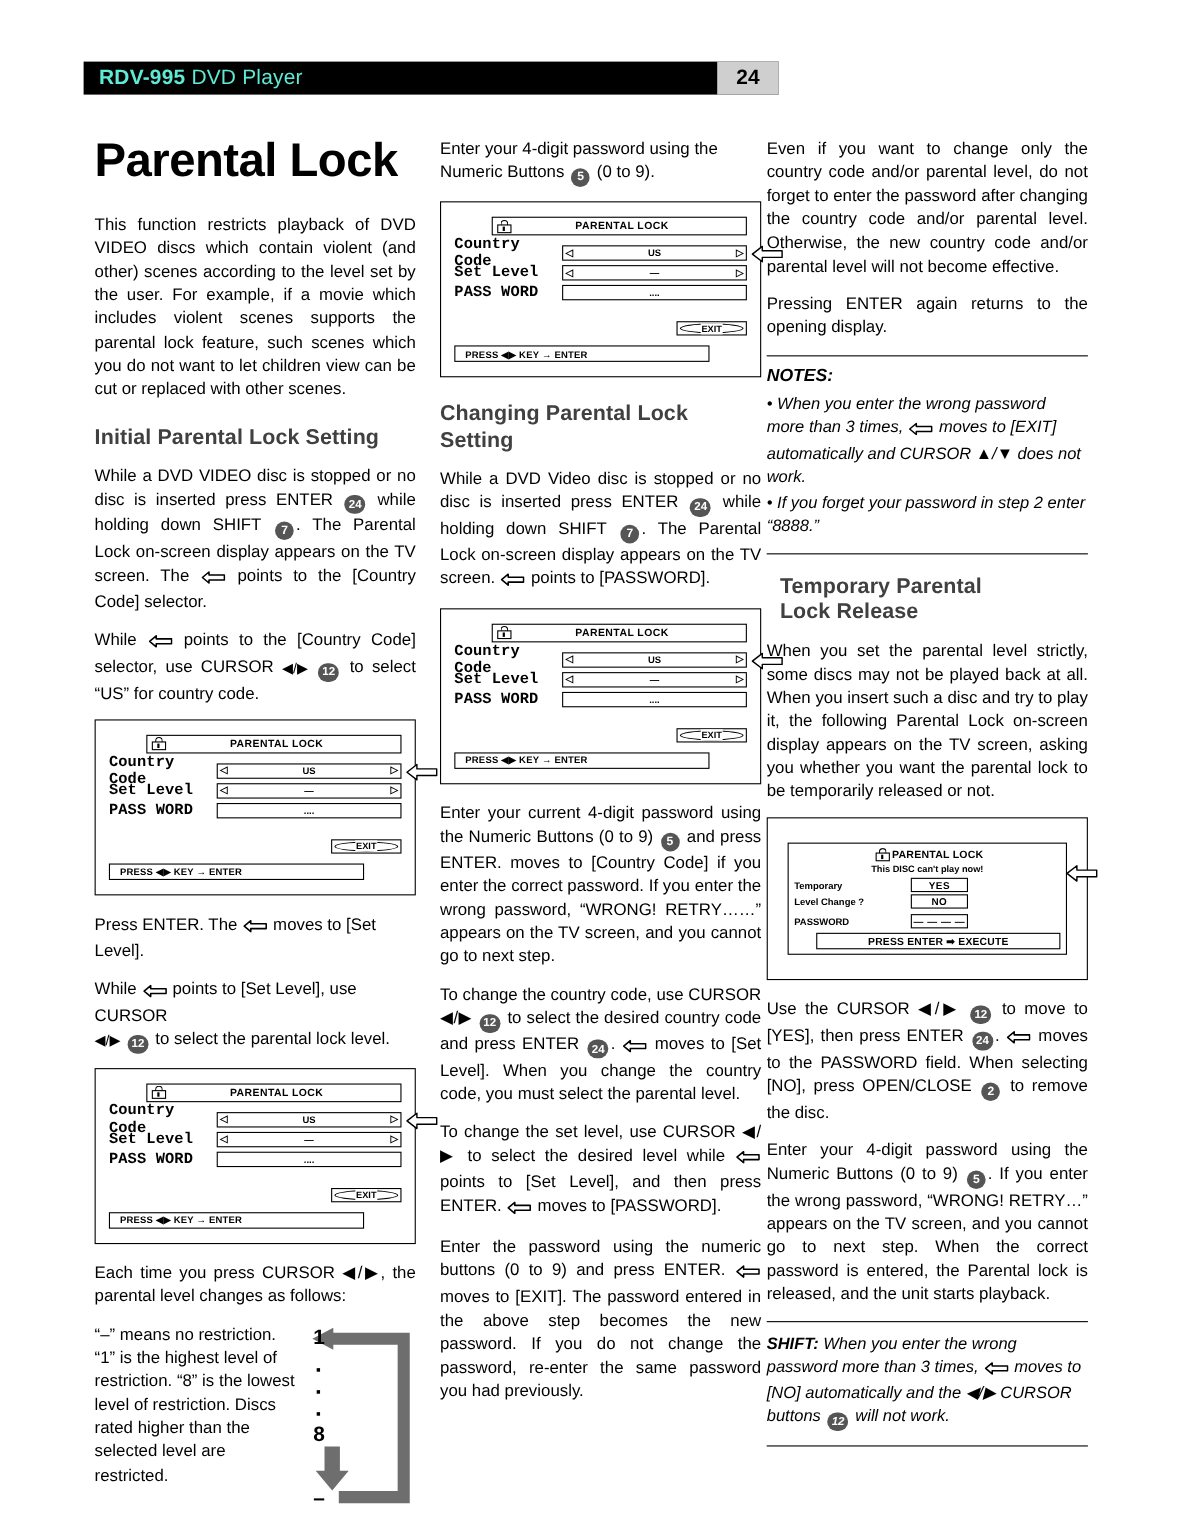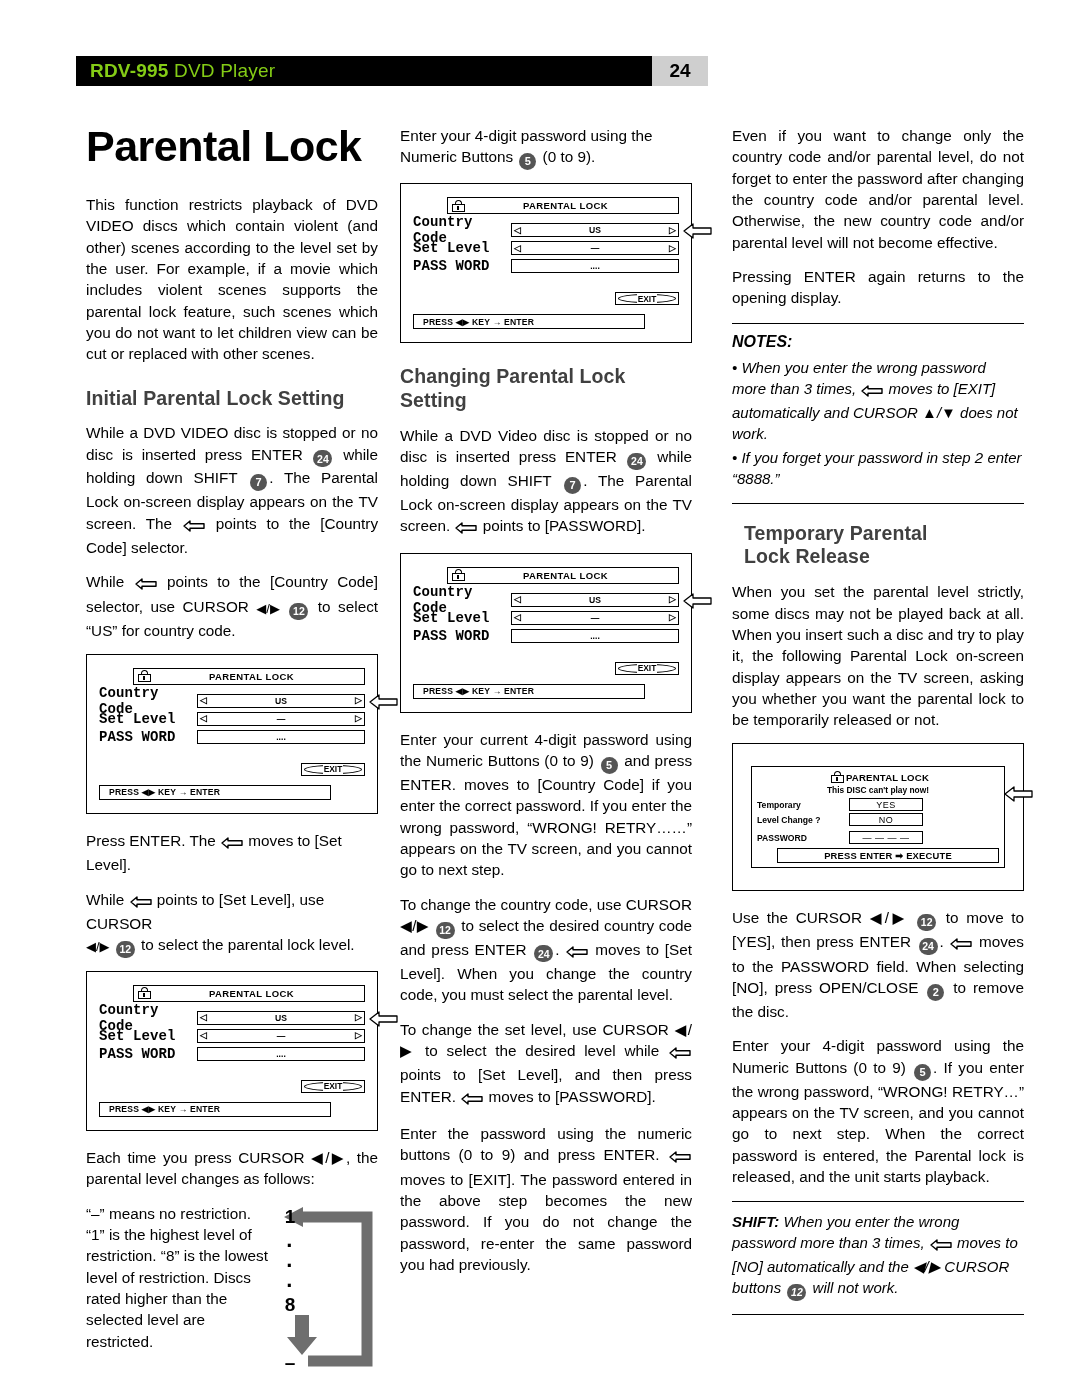--- a/index.html
+++ b/index.html
@@ -11,34 +11,34 @@
     color:#000;
     position:relative;
     overflow:hidden;
   }
 
   
   .header {
     position:absolute; left:76px; top:56px; width:632px; height:30px;
     background:#000; display:flex; align-items:center;
   }
-  .header-title { color:#84cc16; font-size:19px; letter-spacing:.2px; padding-left:14px; white-space:nowrap; }
+  .header-title { color:#5eead4; font-size:19px; letter-spacing:.2px; padding-left:14px; white-space:nowrap; }
   .header-title b { font-weight:bold; }
   .header-title span.light { font-weight:normal; }
   .page-num {
     position:absolute; left:652px; top:56px; width:56px; height:30px;
     background:#cfcfcf; color:#000; font-size:19px; font-weight:bold;
     display:flex; align-items:center; justify-content:center;
   }
 
   
   .col { position:absolute; top:125px; }
   .col-left   { left:86px;  width:292px; }
   .col-mid    { left:400px; width:292px; }
-  .col-right  { left:732px; width:292px; }
+  .col-right  { left:697px; width:292px; }
 
   h1.doc-title {
     font-size:43px; font-weight:bold; letter-spacing:-.5px;
     margin:0 0 26px 0; line-height:1.0;
   }
   h2.sec {
     font-size:19.5px; font-weight:bold; color:#404040;
     margin:22px 0 12px 0; line-height:1.22; letter-spacing:.1px;
   }
   p {
@@ -142,23 +142,23 @@
     border:1.5px solid #000; background:#fff; padding:22px 18px;
     margin:8px 0 16px 0; position:relative;
   }
   .osd2-inner { border:1.5px solid #000; padding:4px 5px 4px 5px; position:relative; }
   .osd2-title { display:flex; align-items:center; justify-content:center; gap:2px; margin-bottom:2px; }
   .osd2-title .t { font-size:9.6px; font-weight:bold; letter-spacing:.2px; }
   .osd2-sub { text-align:center; font-size:8.4px; font-weight:bold; margin-bottom:3px; }
   .osd2-row { display:flex; align-items:center; margin-bottom:2px; height:13px; }
   .osd2-label { width:92px; font-size:8.6px; font-weight:bold; }
   .osd2-box {
-    width:74px; border:1.3px solid #000; height:13px;
+    width:52px; border:1.3px solid #000; height:13px;
     display:flex; align-items:center; justify-content:center;
-    font-size:9px; font-weight:normal; letter-spacing:.5px;
+    font-size:9px; font-weight:bold; letter-spacing:.5px;margin-left:14px;
   }
   .osd2-footer {
     border:1.3px solid #000; height:15px; display:flex; align-items:center;
     justify-content:center; font-size:9.4px; font-weight:bold; margin-top:4px; letter-spacing:.2px;margin-left:20px;
   }
 </style>
 </head>
 <body>
 
 <div class="header">

